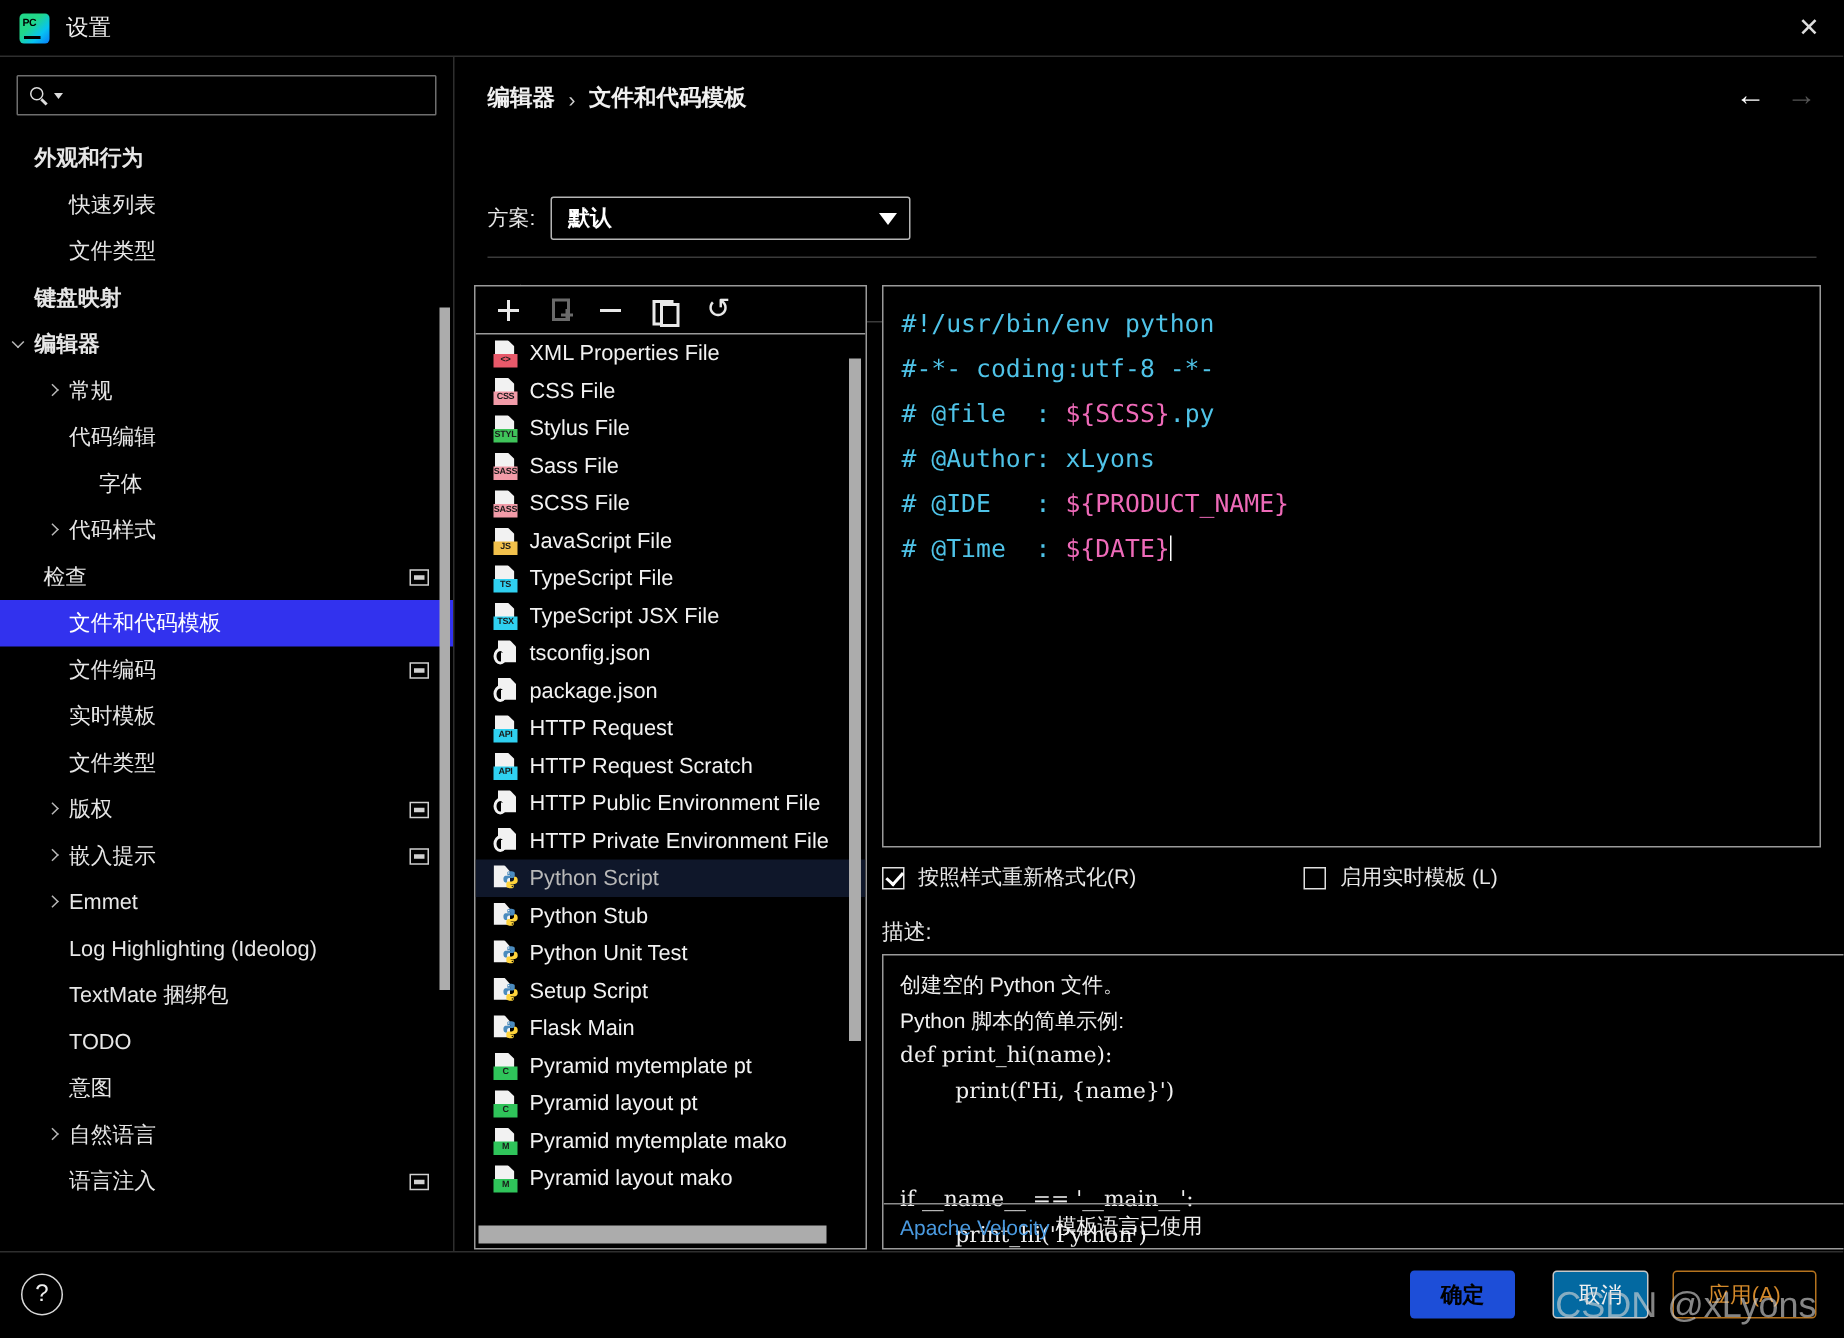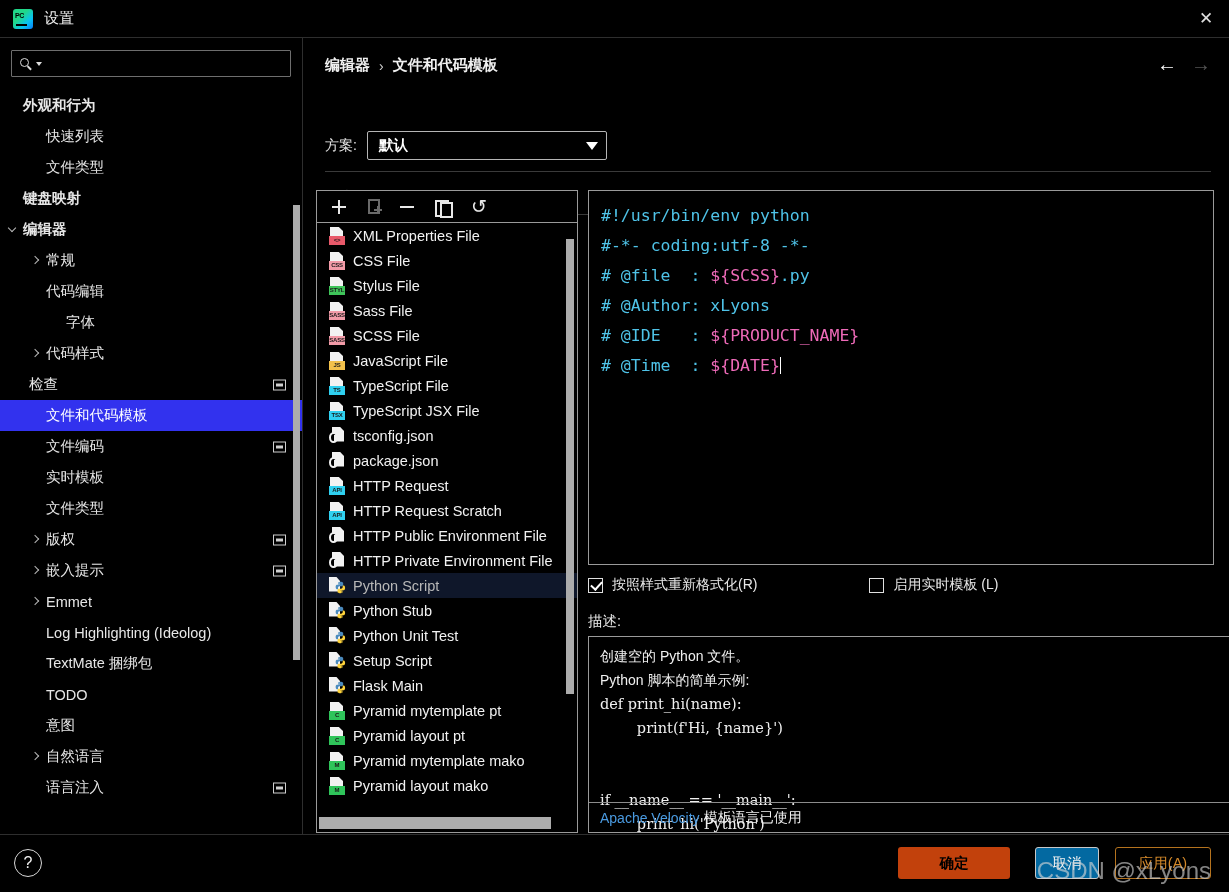--- a/index.html
+++ b/index.html
@@ -310,21 +310,21 @@
     border: 1.7px solid #d8d8d8; border-radius: 50%;
     display: flex; align-items: center; justify-content: center;
     font-size: 16px; color: #f0f0f0; cursor: pointer;
   }
   .btn {
     position: absolute; top: 12px; height: 32px;
     display: flex; align-items: center; justify-content: center;
     font-size: 14.5px; cursor: pointer; border-radius: 3px;
   }
   .btn-ok {
-    right: 219px; width: 112px; background: #c2410c; color: #000; font-weight: 700; text-align: right;
+    right: 219px; width: 70px; background: #1d4ed8; color: #000; font-weight: 700; text-align: right;
   }
   .btn-cancel {
     right: 130px; width: 64px; background: #0369a1; color: #f0f0f0;
     border: 1.5px solid #c8c8c8;
   }
   .btn-apply {
     right: 18px; width: 96px; background: #000; color: #d4892a;
     border: 1.5px solid #b5731e;
     margin-left: 33px;
   }

